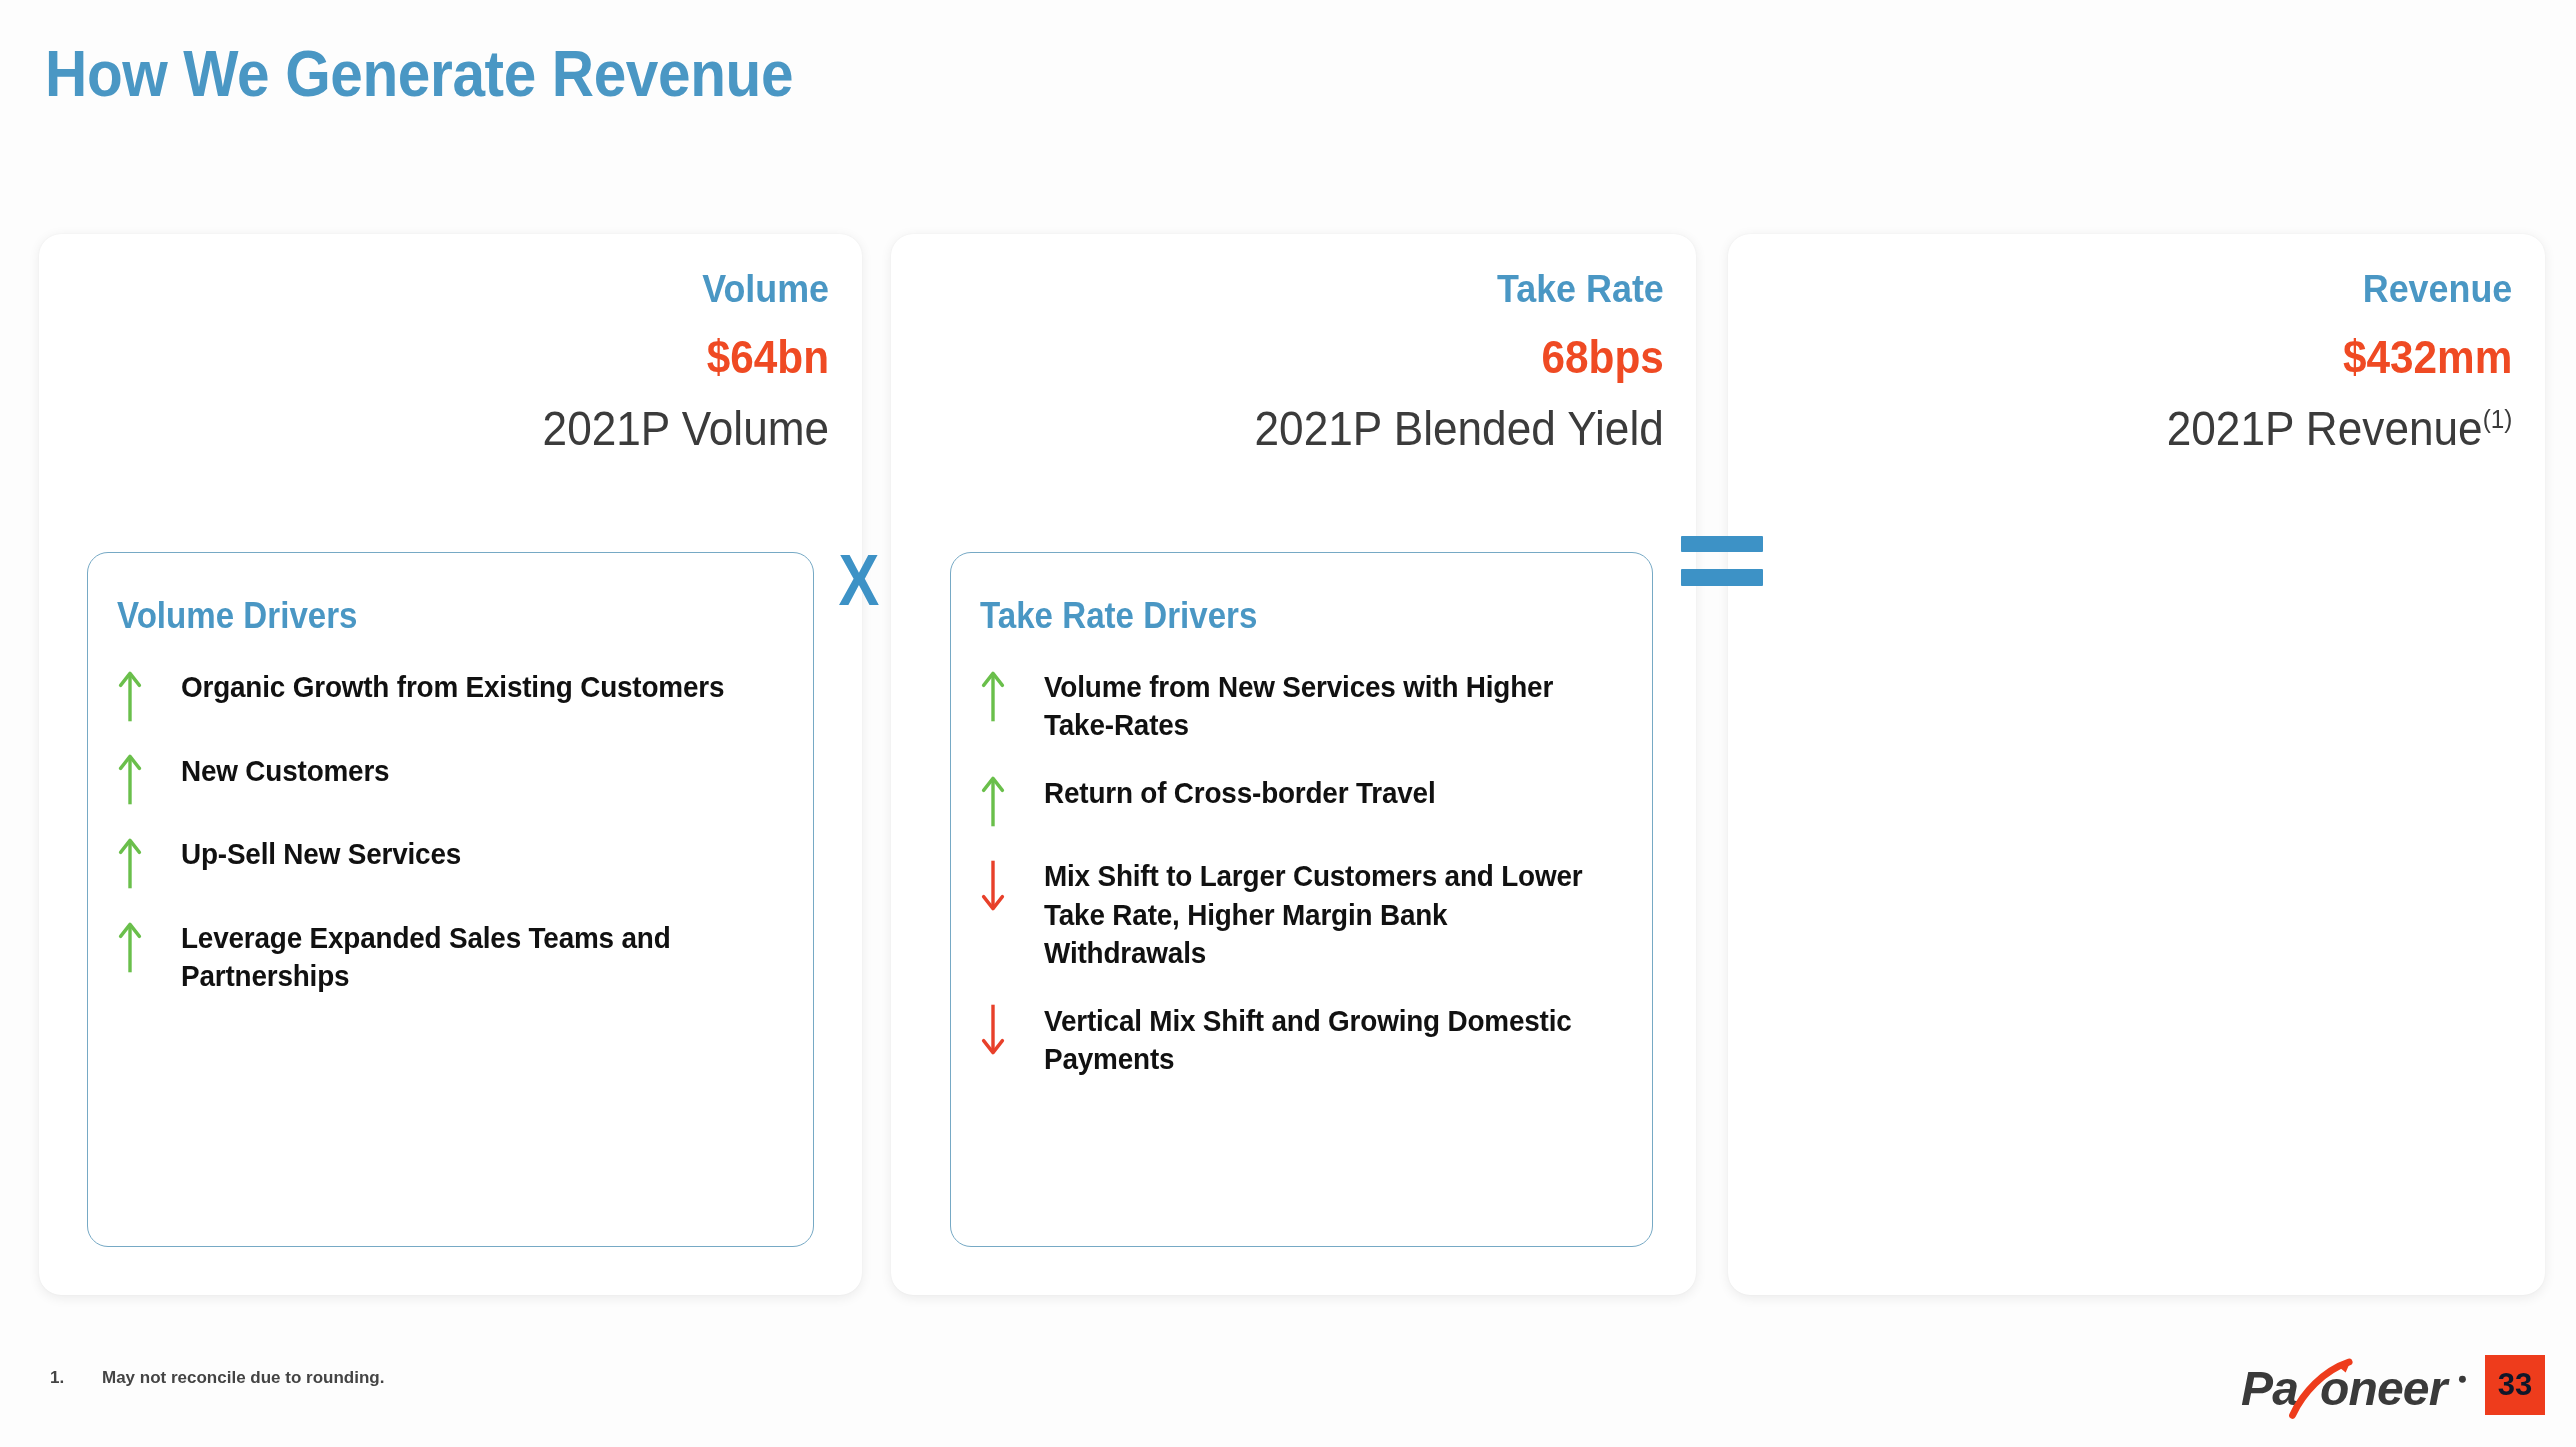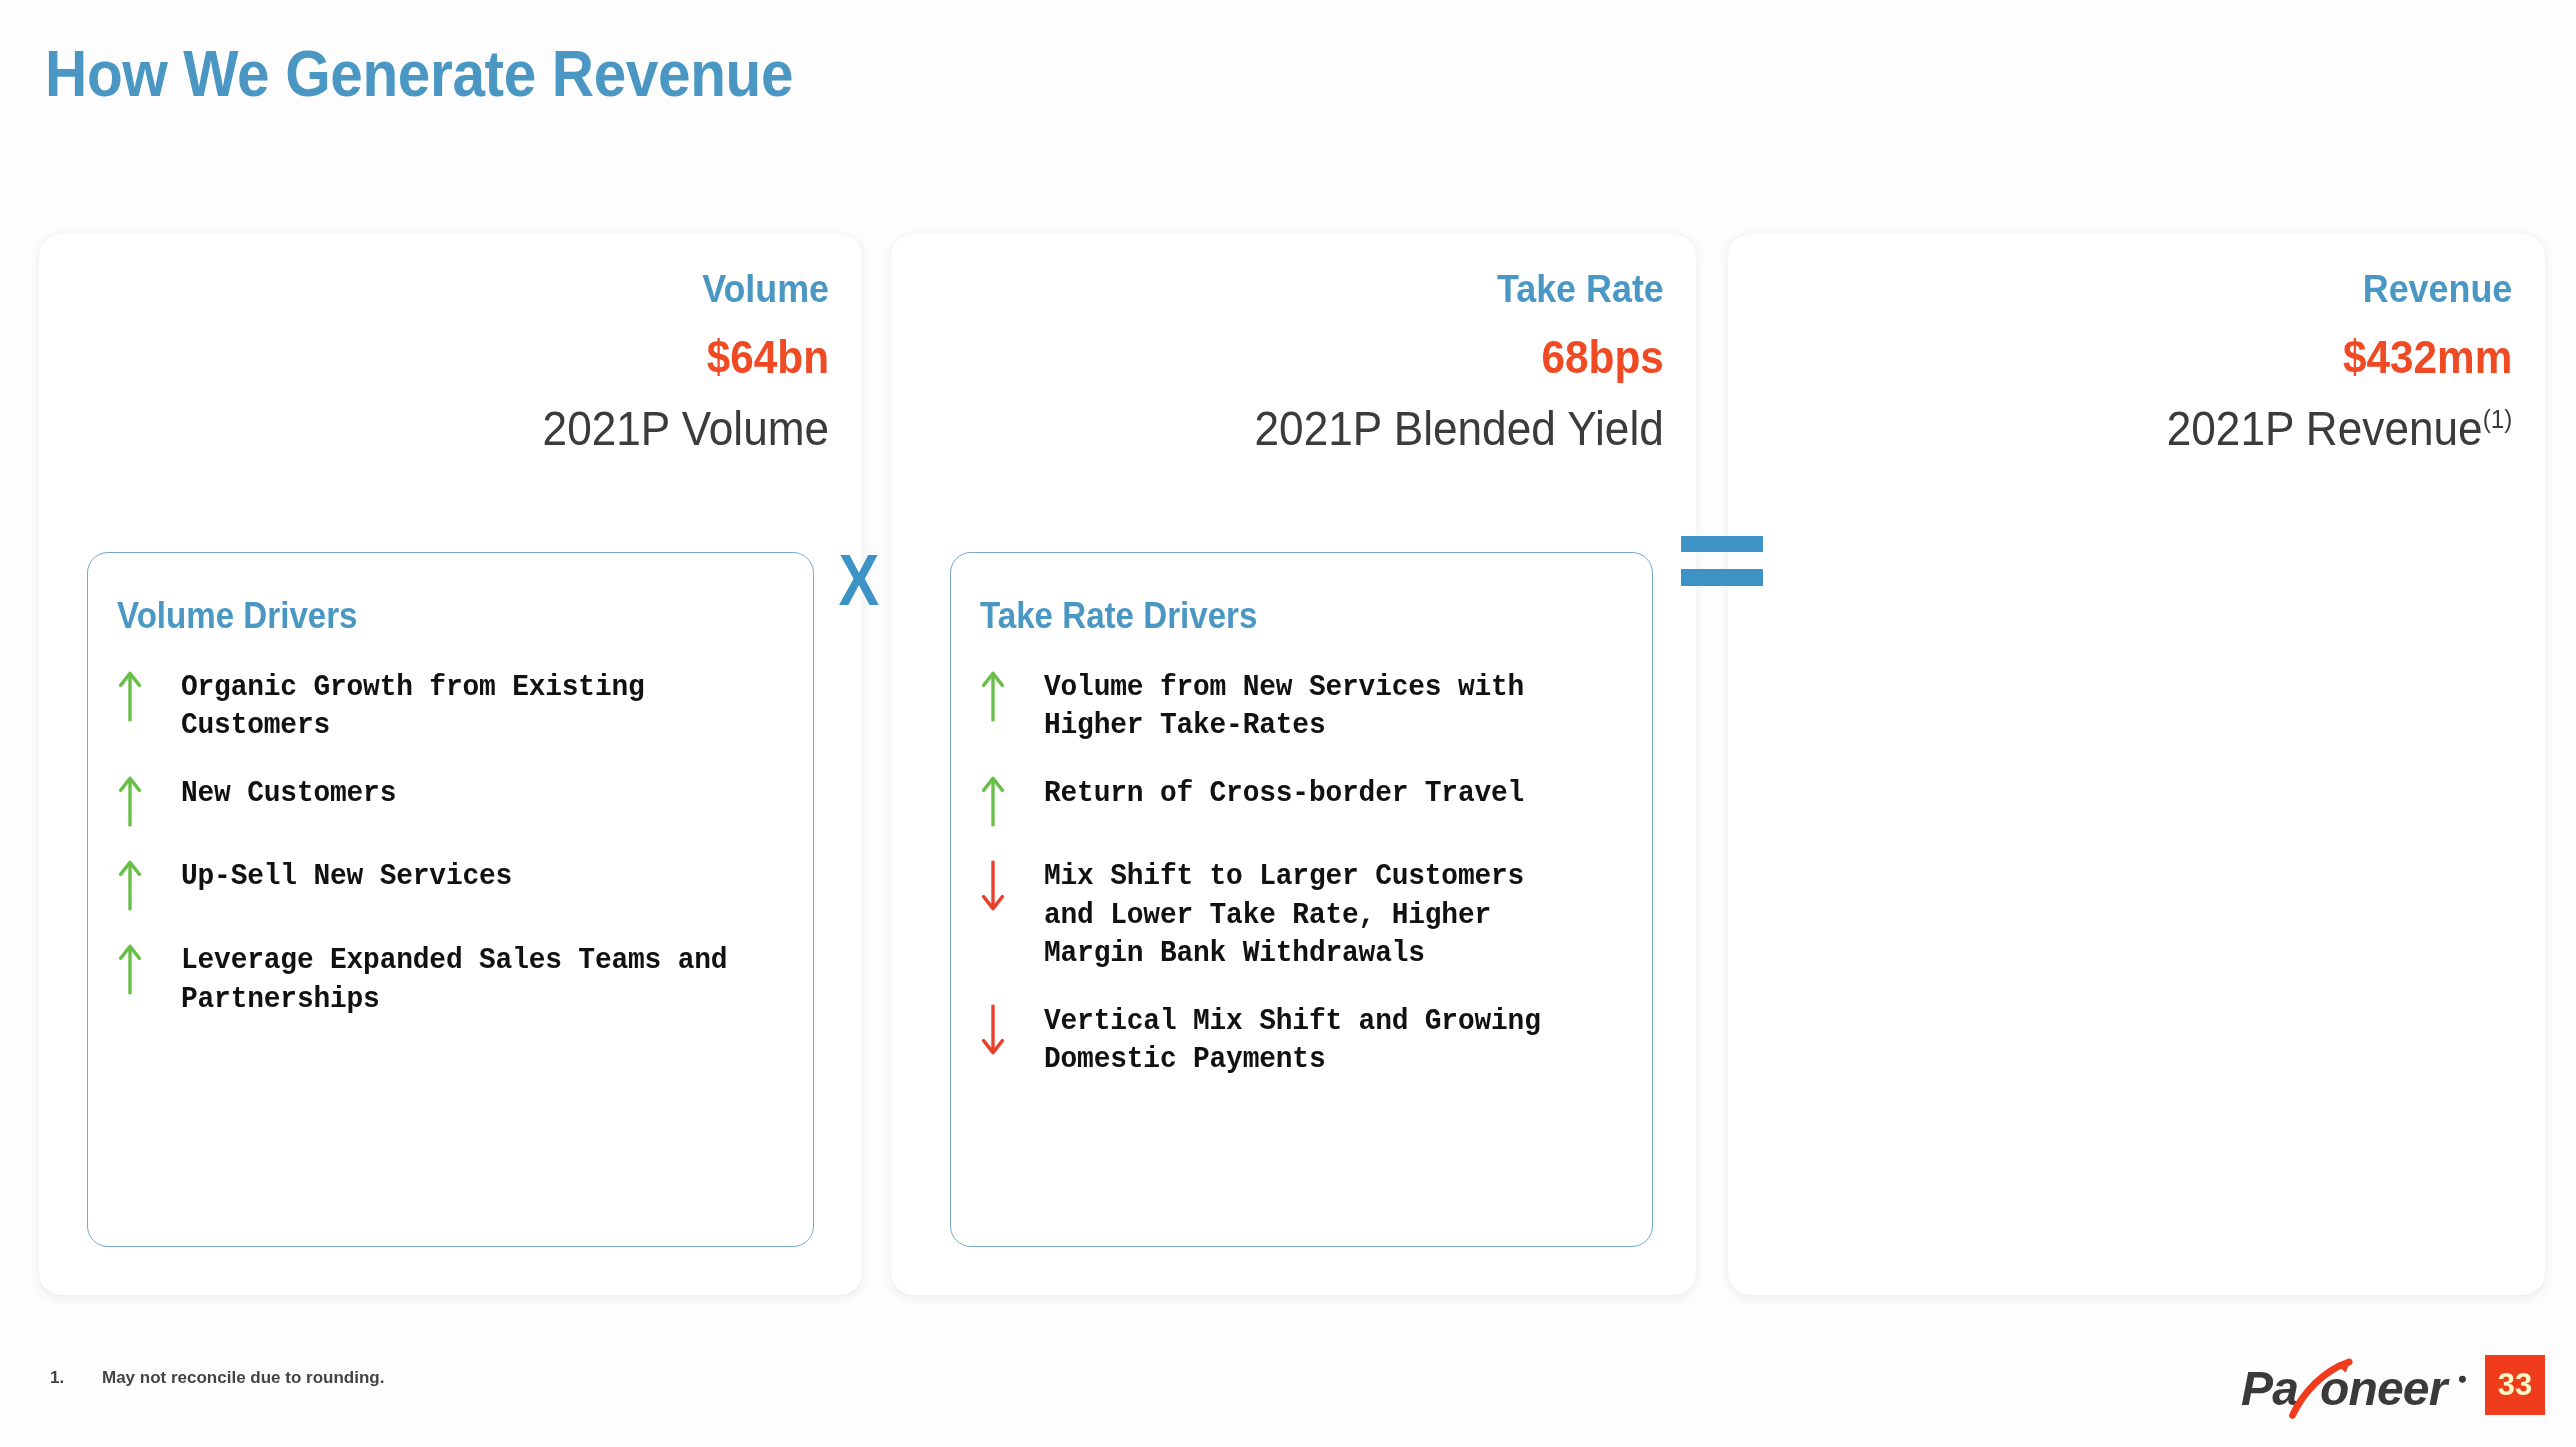--- a/index.html
+++ b/index.html
@@ -106,21 +106,20 @@
     color: #4a97c4;
     transform: scaleX(0.92);
     transform-origin: left center;
     margin-bottom: 31px;
   }
 
   .driver-item {
     display: flex;
     align-items: flex-start;
     margin-bottom: 29px;
-    font-family: Liberation Mono, monospace;
   }
   .driver-arrow {
     flex: 0 0 64px;
     height: 53px;
     position: relative;
     margin-top: 1.7px;
   }
   .driver-arrow svg { display: block; }
   .driver-text {
     font-size: 30px;
@@ -182,21 +181,21 @@
   #logo-payoneer {
     position: relative;
     width: 230px;
     height: 64px;
     margin-right: 13.7px;
   }
   #page-badge {
     width: 60px;
     height: 60px;
     background: #ee3c1c;
-    color: #fef9c3;
+    color: #0f172a;
     font-size: 31px;
     font-weight: bold;
     display: flex;
     align-items: center;
     justify-content: center;
   }
 </style>
 </head>
 <body>
 

